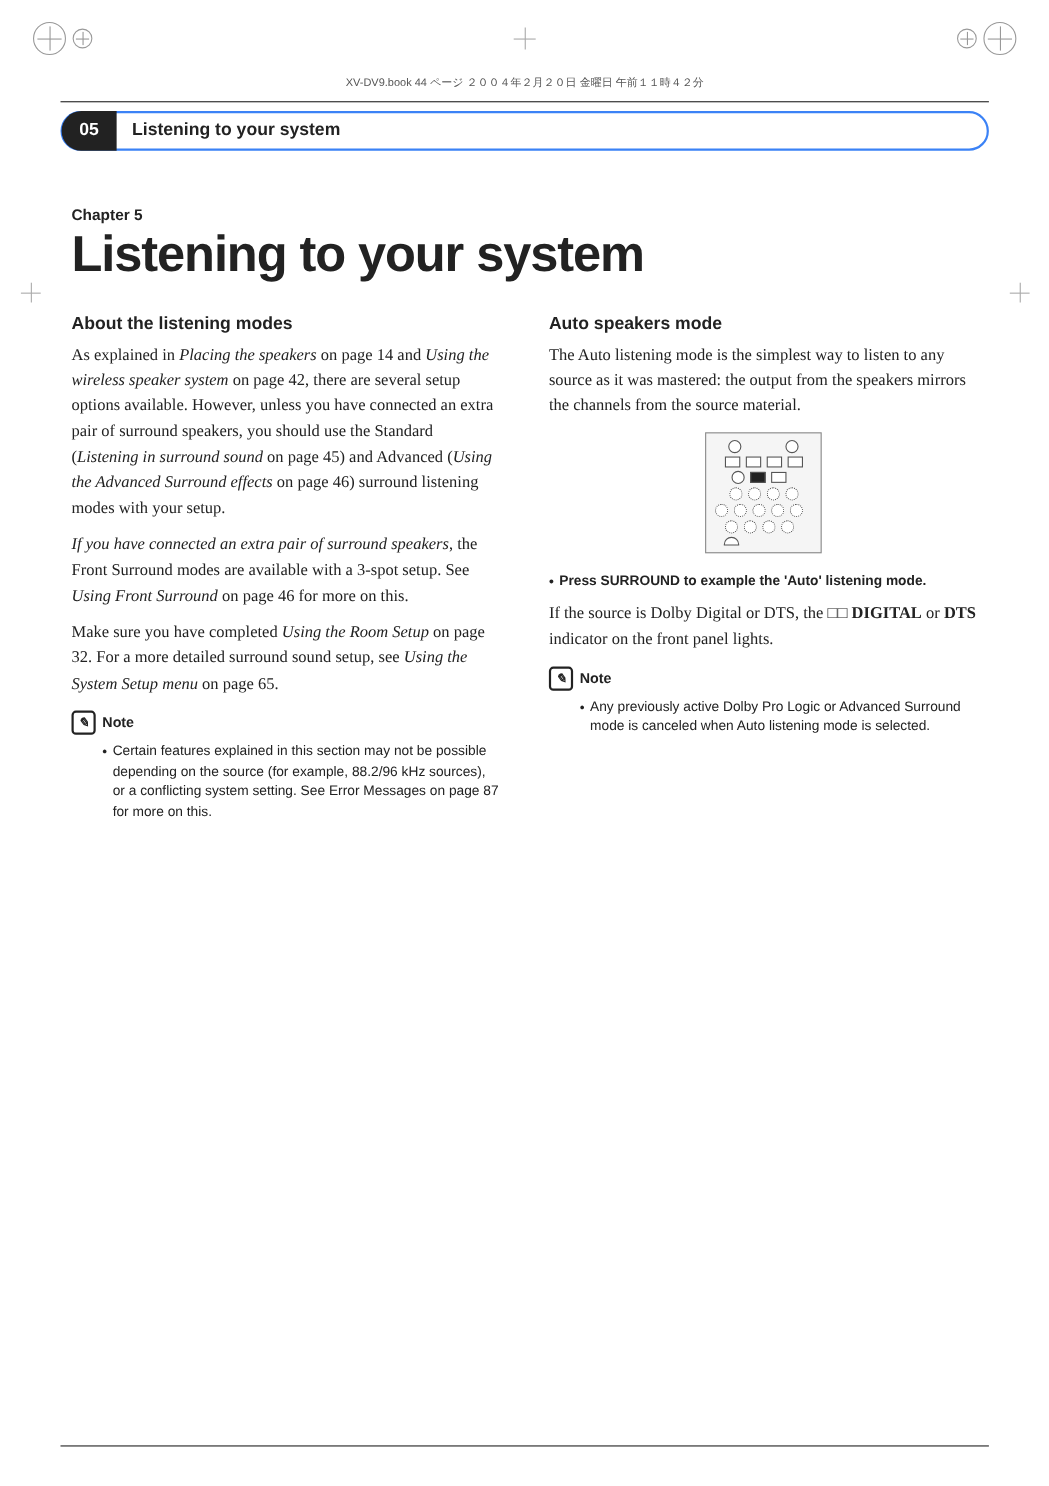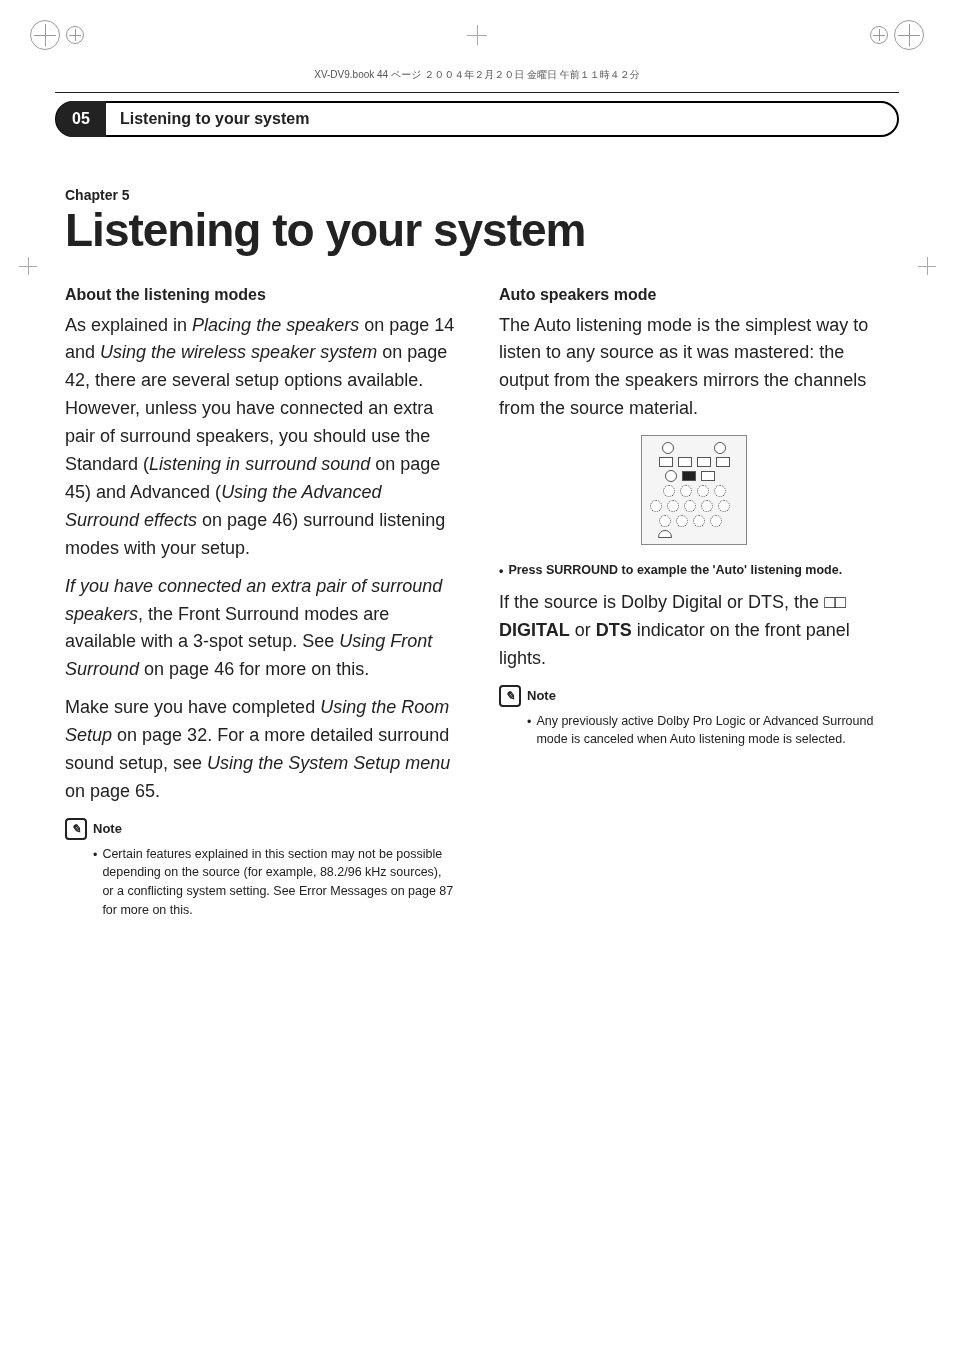--- a/index.html
+++ b/index.html
@@ -42,21 +42,21 @@
       font-size: 10px;
       color: #555;
       white-space: nowrap;
     }
 
     
     .chapter-header-bar {
       display: flex;
       align-items: center;
       margin: 8px 55px 0 55px;
-      border: 2px solid #000000;
+      border: 2px solid #3b82f6;
       border-radius: 20px;
       height: 36px;
       padding: 0 12px 0 0;
     }
 
     .chapter-number-badge {
       background: #222;
       color: #fff;
       font-size: 16px;
       font-weight: bold;
@@ -150,24 +150,25 @@
 
     .section-title {
       font-size: 16px;
       font-weight: bold;
       color: #222;
       margin-bottom: 8px;
       border-bottom: none;
     }
 
     .section-text {
-      font-size: 18px;
+      font-size: 15px;
       line-height: 1.55;
       color: #222;
       margin-bottom: 10px;
+      font-family: Liberation Serif, serif;
     }
 
     .section-text em {
       font-style: italic;
     }
 
     .note-box {
       display: flex;
       flex-direction: column;
       margin-top: 12px;

